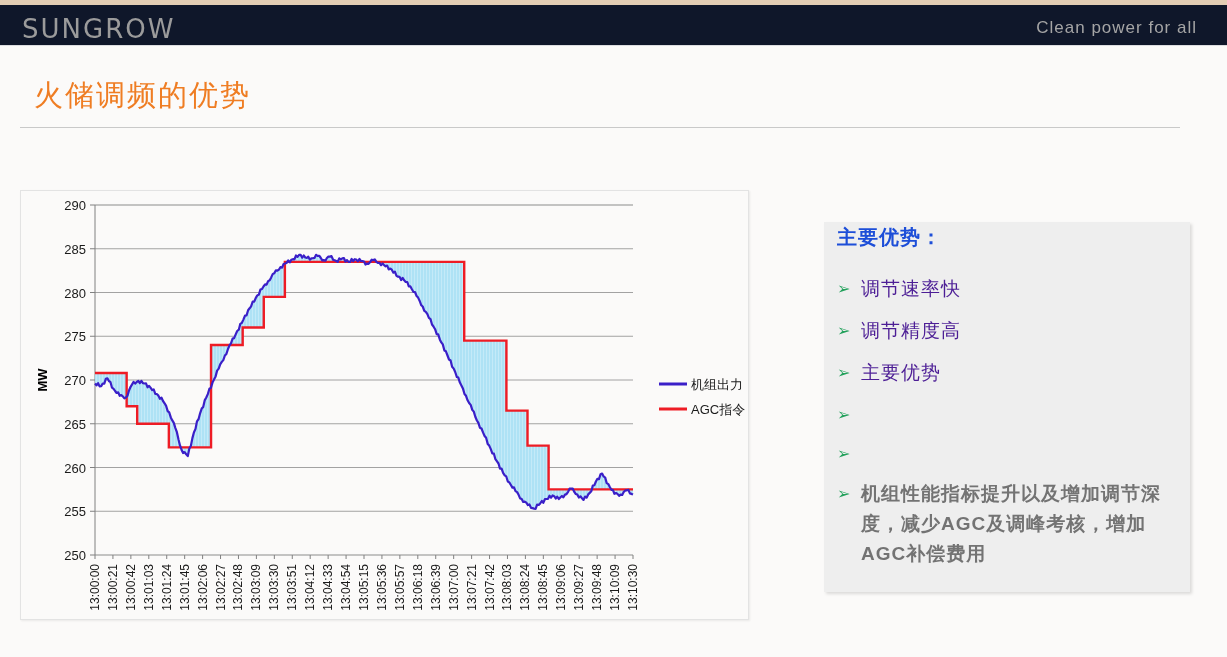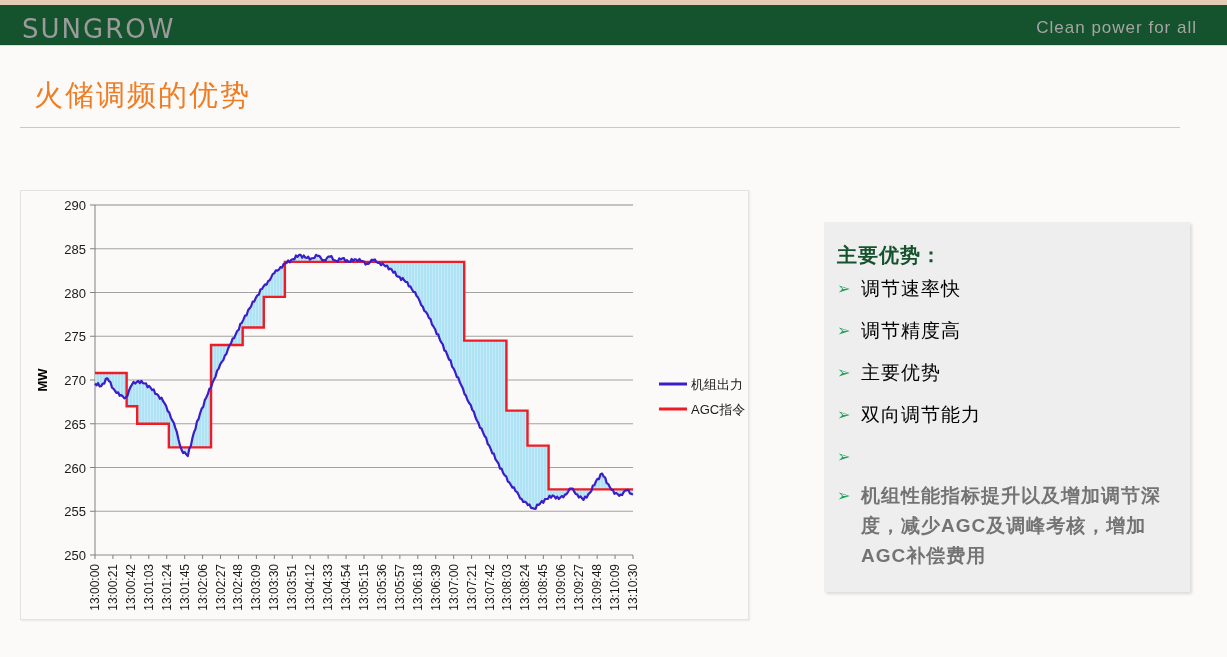--- a/index.html
+++ b/index.html
@@ -11,21 +11,21 @@
     overflow:hidden;
     position:relative;
   }
   
   #top-strip {
     position:absolute; left:0; top:0; width:1227px; height:5px;
     background:#e2cdb4;
   }
   #header {
     position:absolute; left:0; top:5px; width:1227px; height:41px;
-    background:#14532d;
+    background:#0f172a;
     border-bottom:1px solid #dcdde0;
   }
   #logo {
     position:absolute; left:22px; top:9px;
     font-size:26px; letter-spacing:2px;
     color:#9b9b9b; font-weight:400;
     font-family:"DejaVu Sans", sans-serif;
   }
   #tagline {
     position:absolute; right:30px; top:13px;
@@ -51,39 +51,39 @@
     box-shadow:1px 1px 2px rgba(0,0,0,0.07);
   }
   #chart-svg { display:block; }
   
   #adv-panel {
     position:absolute; left:824px; top:222px; width:366px; height:370px;
     background:#eeeeee;
     box-shadow:2px 2px 3px rgba(0,0,0,0.13);
   }
   #adv-title {
-    position:absolute; left:13px; top:20px;
-    font-size:20px; font-weight:bold; color:#14532d;
+    position:absolute; left:13px; top:2px;
+    font-size:20px; font-weight:bold; color:#1d4ed8;
     letter-spacing:1px;
   }
   #adv-list {
     position:absolute; left:13px; top:52px; width:345px;
     margin:0; padding:0; list-style:none;
   }
   .adv-item {
     display:flex; align-items:flex-start;
     margin-bottom:12px;
     line-height:1.58;
   }
   .adv-arrow {
     color:#21a05a; font-size:16px;
     width:24px; flex:none; padding-top:2px;
   }
   .adv-text {
-    font-size:19px; color:#000000; letter-spacing:1px;
+    font-size:19px; color:#4c1d95; letter-spacing:1px;
   }
   .adv-item.bold .adv-text { font-weight:bold; color:#737373; }
   .adv-item.bold { margin-bottom:0; }
 </style>
 </head>
 <body>
 
 <div id="top-strip"></div>
 
 <div id="header">
@@ -214,21 +214,20 @@
       <li class="adv-item">
         <span class="adv-arrow">➢</span>
         <span class="adv-text">调节精度高</span>
       </li>
       <li class="adv-item">
         <span class="adv-arrow">➢</span>
         <span class="adv-text">主要优势</span>
       </li>
       <li class="adv-item">
         <span class="adv-arrow">➢</span>
-        <span class="adv-text">双向调节能力</span>
       </li>
       <li class="adv-item">
         <span class="adv-arrow">➢</span>
       </li>
       <li class="adv-item bold">
         <span class="adv-arrow">➢</span>
         <span class="adv-text">机组性能指标提升以及增加调节深度，减少AGC及调峰考核，增加AGC补偿费用</span>
       </li>
     </ul>
 </div>

